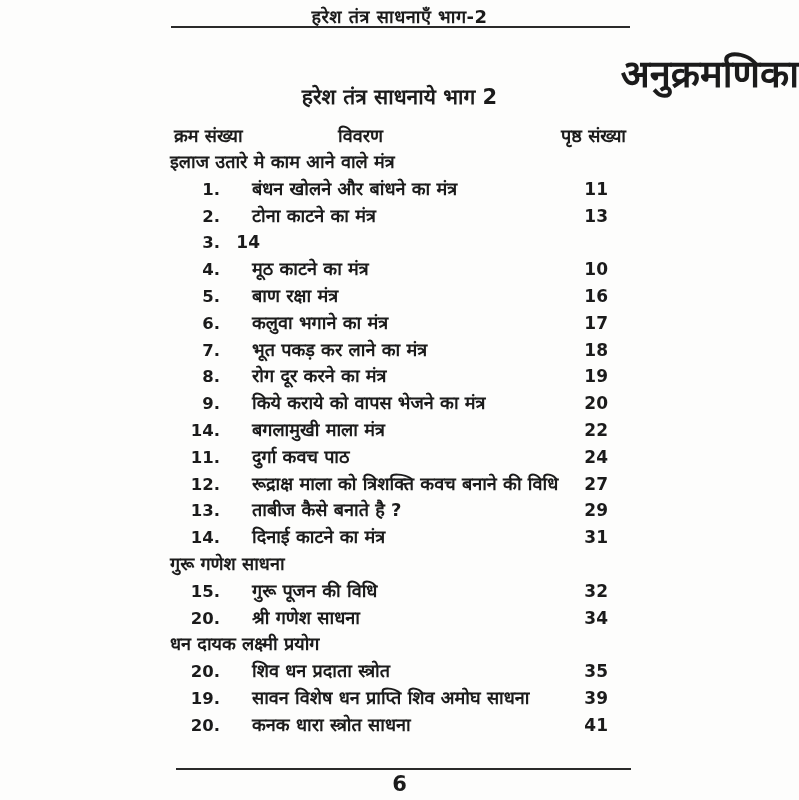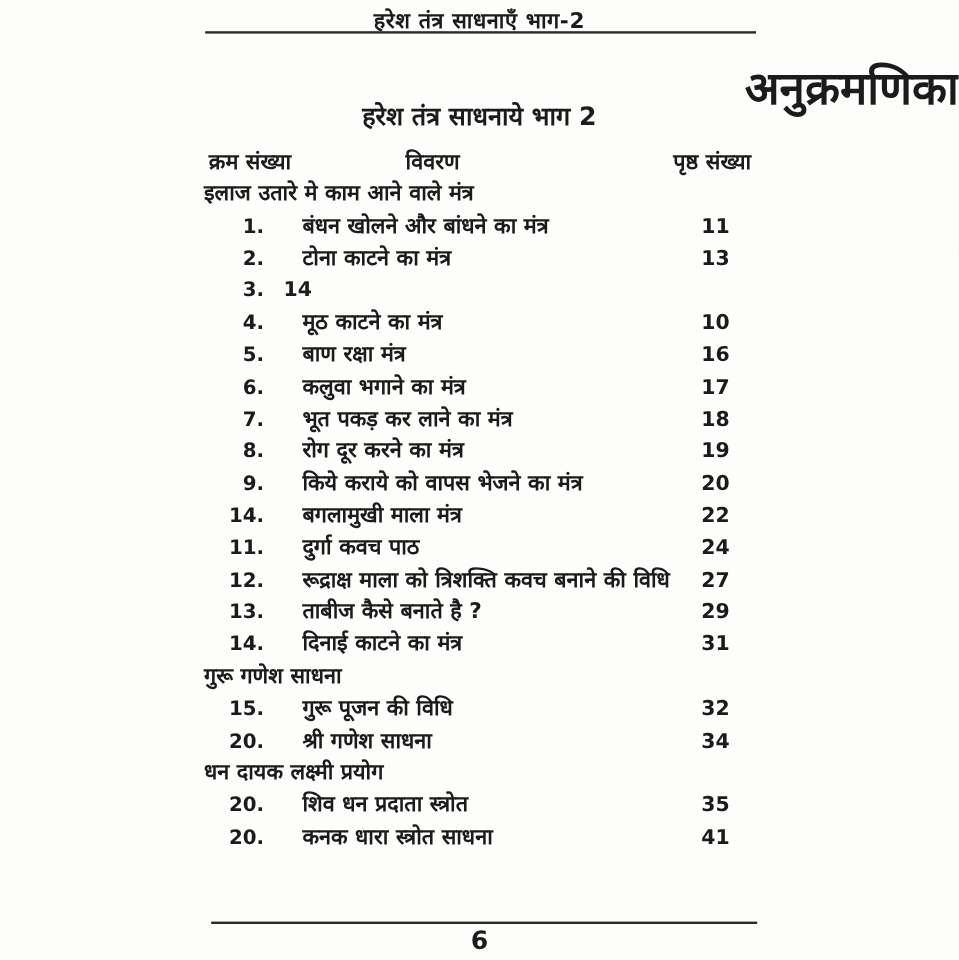--- a/index.html
+++ b/index.html
@@ -228,20 +228,25 @@
   </div>
         <div class="toc-section-row">
     <span class="toc-section-title">धन दायक लक्ष्मी प्रयोग</span>
   </div>
         <div class="toc-row">
     <span class="toc-serial">20.</span>
     <span class="toc-title">शिव धन प्रदाता स्त्रोत</span>
     <span class="toc-page">35</span>
   </div>
         <div class="toc-row">
+    <span class="toc-serial">19.</span>
+    <span class="toc-title">सावन विशेष धन प्राप्ति शिव अमोघ साधना</span>
+    <span class="toc-page">39</span>
+  </div>
+        <div class="toc-row">
     <span class="toc-serial">20.</span>
     <span class="toc-title">कनक धारा स्त्रोत साधना</span>
     <span class="toc-page">41</span>
   </div>
       </div>
   </div>
 
   <div class="footer-rule"></div>
 
   <div class="footer-page">6</div>

